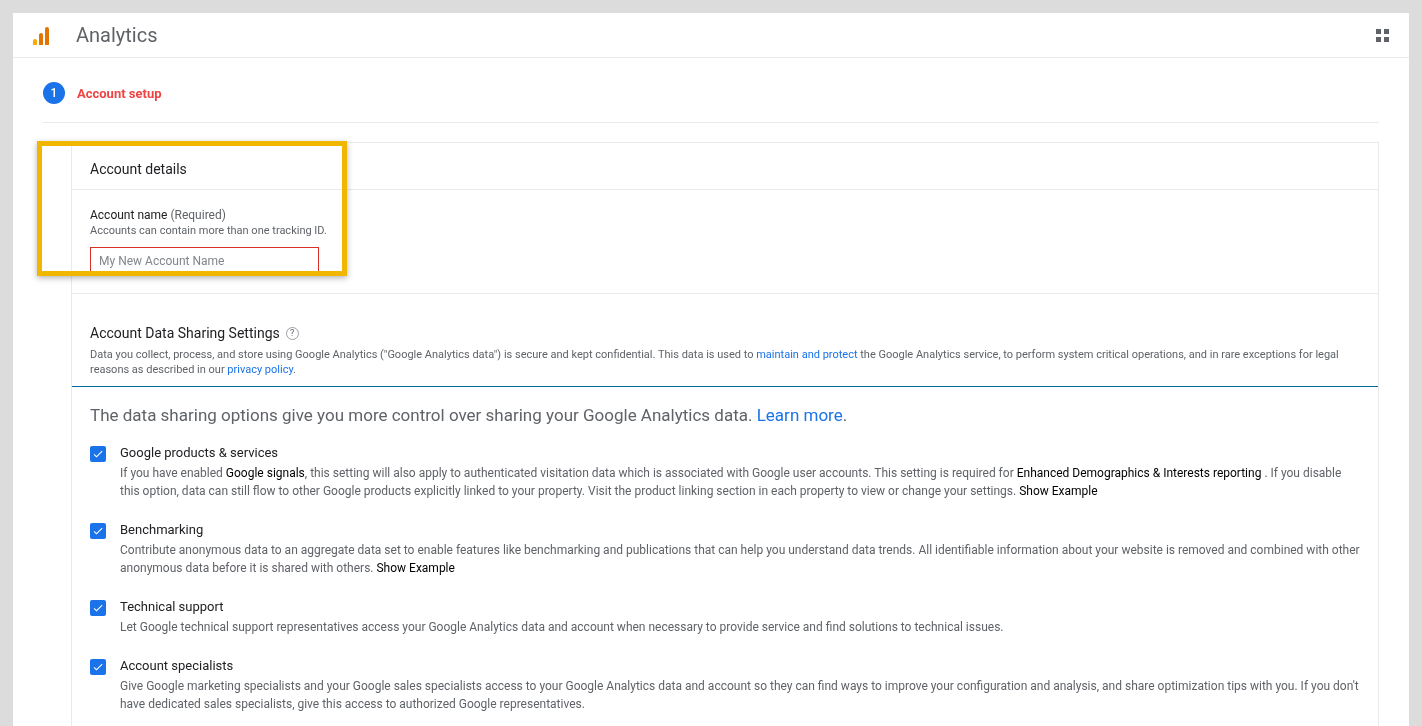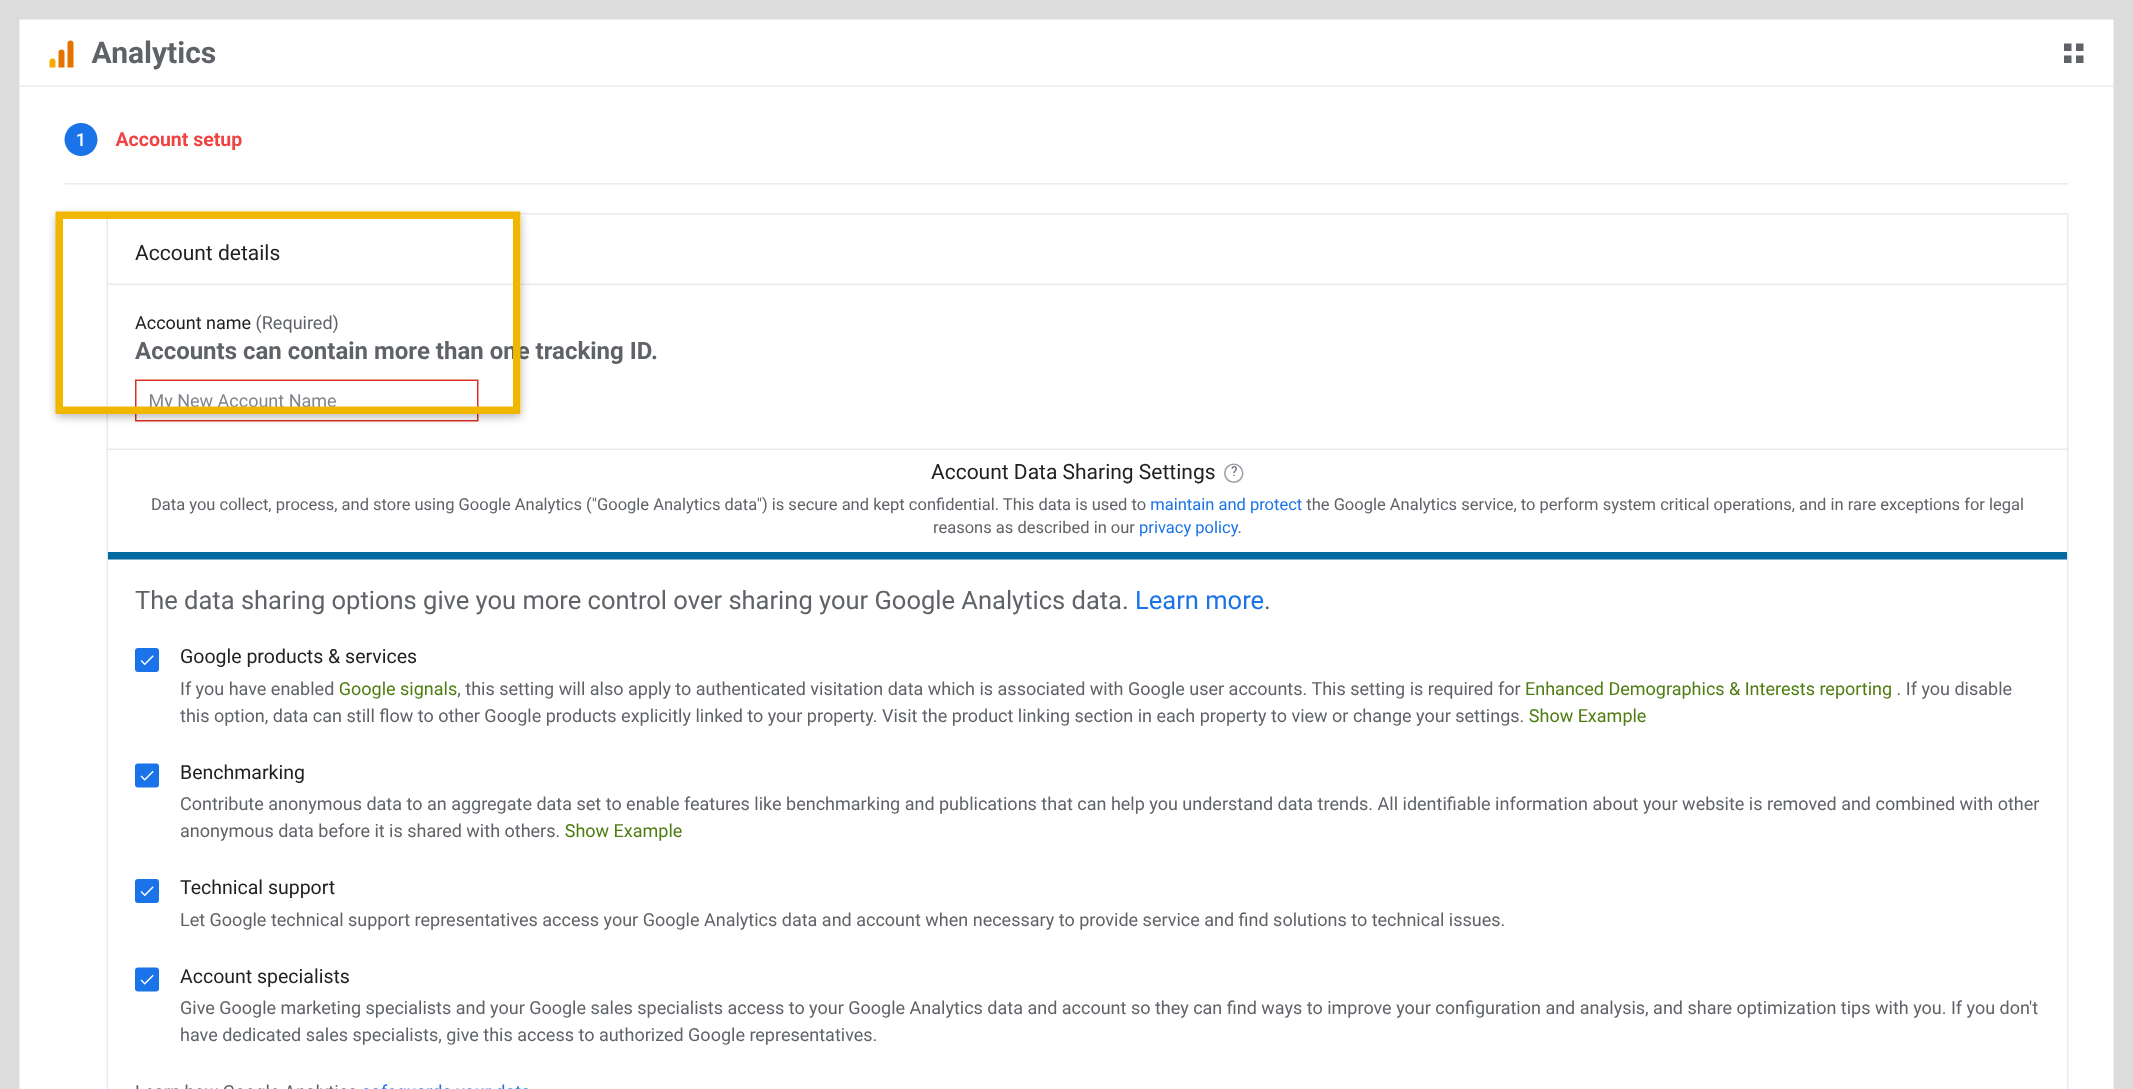--- a/index.html
+++ b/index.html
@@ -4,59 +4,59 @@
   <style>
     * { box-sizing: border-box; margin: 0; padding: 0; }
     body { font-family: Roboto, Arial, sans-serif; background: #dcdcdc; padding: 13px; color: #3c4043; font-size: 13px; }
     .app { background: #fff; min-height: 700px; }
     .header { display: flex; align-items: center; justify-content: space-between; padding: 10px 20px; border-bottom: 1px solid #e8eaed; }
     .header-left { display: flex; align-items: center; gap: 12px; }
     .logo { display: flex; align-items: flex-end; gap: 2px; height: 20px; }
     .logo-bar1 { width: 4px; height: 6px; background: #f9ab00; border-radius: 2px 2px 0 0; }
     .logo-bar2 { width: 4px; height: 12px; background: #e37400; border-radius: 2px 2px 0 0; }
     .logo-bar3 { width: 4px; height: 18px; background: #e37400; border-radius: 2px 2px 0 0; }
-    .app-title { font-size: 20px; color: #5f6368; font-weight: 700; }
+    .app-title { font-size: 20px; color: #5f6368; font-weight: 400; margin-left: 15px; }
     .apps-icon { display: grid; grid-template-columns: repeat(2, 5px); grid-template-rows: repeat(2, 5px); gap: 3px; }
     .apps-icon span { width: 5px; height: 5px; background: #5f6368; }
     .page-content { padding: 24px 30px; }
     .stepper-row { display: flex; align-items: center; gap: 12px; margin-bottom: 20px; padding-left: 0; border-bottom: 1px solid #e8eaed; padding-bottom: 18px; }
     .step-badge { width: 22px; height: 22px; border-radius: 50%; background: #1a73e8; color: #fff; display: flex; align-items: center; justify-content: center; font-size: 12px; font-weight: 500; }
     .step-label { font-size: 13px; font-weight: 700; color: #ef4444; }
     .content-area { margin-left: 28px; }
     .section-frame { border-right: 1px solid #e8eaed; border-bottom: 1px solid #e8eaed; border-left: 1px solid #e8eaed; margin-bottom: 0; margin-top: -1px; }
 
     .highlight-wrap { position: relative; border-radius: 26px; }
     .highlight-box { position: absolute; top: -1px; left: -34px; width: 310px; height: 135px; border: 5px solid #f1b600; pointer-events: none; box-shadow: 0 2px 6px rgba(0,0,0,0.3); }
 
     .card-header { padding: 18px 18px 12px 18px; border-bottom: 1px solid #e8eaed; }
     .card-title { font-size: 14px; color: #202124; font-weight: 400; }
     .card-body { padding: 18px; }
     .field-label { font-size: 12px; color: #202124; }
     .field-label .req { color: #5f6368; }
-    .field-hint { font-size: 16px; color: #5f6368; margin-top: 2px; margin-bottom: 10px; font-weight: bold; }
+    .field-hint { font-size: 11px; color: #5f6368; margin-top: 2px; margin-bottom: 10px; }
     .text-input { width: 229px; padding: 6px 8px; border: 1px solid #d93025; font-size: 12px; color: #80868b; font-family: inherit; }
     ::placeholder { color: #80868b; }
 
-    .section-title-row { padding: 8px 18px 8px 18px; border-bottom: 5px solid #0369a1; text-align: center;}
+    .section-title-row { padding: 32px 18px 8px 18px; border-bottom: 1px solid #0369a1;}
     .section-title { font-size: 14px; color: #202124; display: inline-flex; align-items: center; gap: 6px; }
     .help-icon { width: 13px; height: 13px; border-radius: 50%; border: 1px solid #9aa0a6; display: inline-flex; align-items: center; justify-content: center; font-size: 9px; color: #5f6368; }
     .privacy-desc { font-size: 11px; color: #5f6368; margin-top: 6px; line-height: 1.4; }
     .privacy-desc a { color: #1a73e8; text-decoration: none; }
 
     .options-body { padding: 18px; }
     .intro-line { font-size: 17px; color: #5f6368; margin-bottom: 20px; }
     .intro-line a { color: #1a73e8; text-decoration: none; }
 
     .option-row { display: flex; gap: 14px; margin-bottom: 22px; align-items: flex-start; }
     .checkbox { width: 16px; height: 16px; background: #1a73e8; border-radius: 2px; display: flex; align-items: center; justify-content: center; flex-shrink: 0; cursor: pointer; margin-top: 1px; }
     .checkbox svg { width: 12px; height: 12px; }
     .option-content { flex: 1; }
     .option-title { font-size: 13px; color: #202124; margin-bottom: 4px; }
     .option-desc { font-size: 12px; color: #5f6368; line-height: 1.5; }
-    .option-desc a { color: #4d7c0f; text-decoration: none; }
+    .option-desc a { color: #000000; text-decoration: none; }
 
     .safeguards-line { font-size: 12px; color: #5f6368; margin-top: 4px; }
     .safeguards-line a { color: #1a73e8; text-decoration: none; }
   </style>
 </head>
 <body>
 
 <div class="app">
   <div class="header">
     <div class="header-left">

